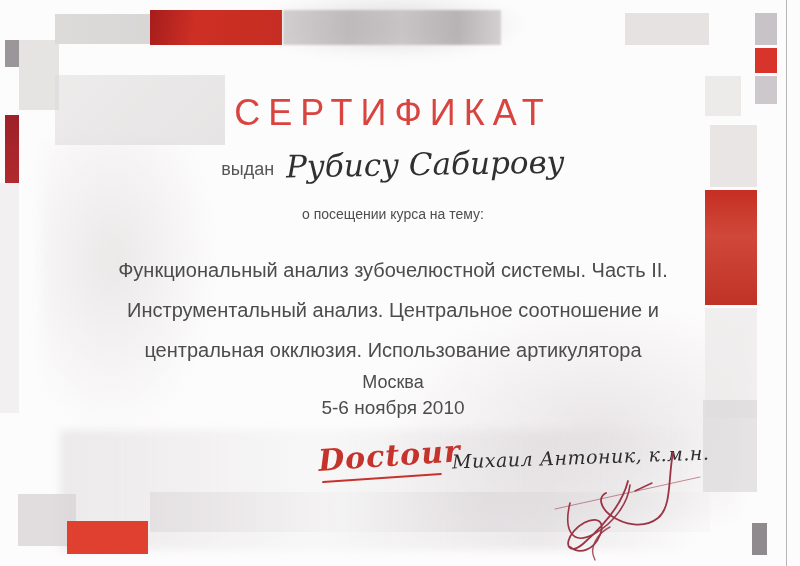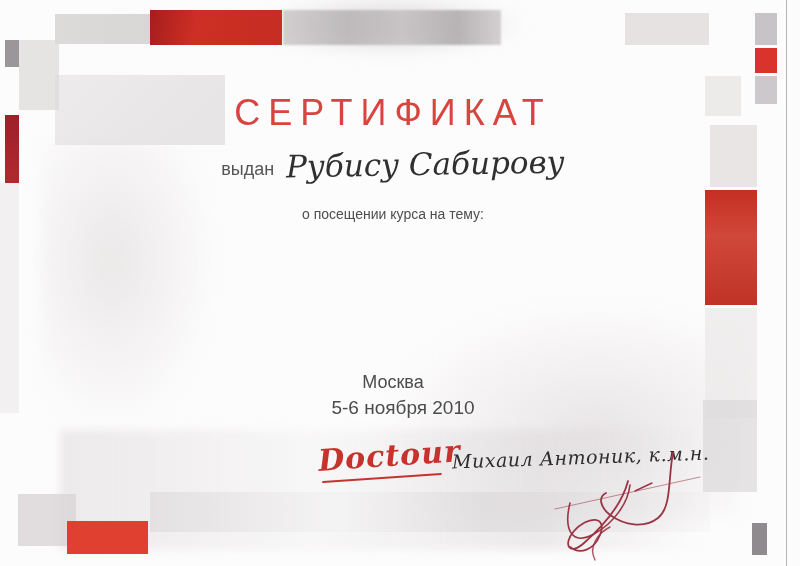--- a/index.html
+++ b/index.html
@@ -49,21 +49,21 @@
     display:flex;justify-content:center;align-items:baseline;gap:12px;
   }
   .issued-label{font-size:18px;color:#565656;}
   .recipient{
     font-family:"DejaVu Serif", serif;font-style:italic;
     font-size:31px;color:#303030;transform:rotate(-1deg);
   }
   .subtitle{position:absolute;left:0;top:206px;width:786px;text-align:center;font-size:14px;color:#4e4e4e;}
   .course{position:absolute;left:0;top:250px;width:786px;text-align:center;font-size:20px;color:#4c4c4c;line-height:40px;}
   .city{position:absolute;left:0;top:372px;width:786px;text-align:center;font-size:18px;color:#4c4c4c;}
-  .date{position:absolute;left:10px;top:397px;width:786px;text-align:center;font-size:19px;color:#4c4c4c;}
+  .date{position:absolute;left:0;top:397px;width:786px;text-align:center;font-size:19px;color:#4c4c4c;}
   .logo-script{
     position:absolute;left:318px;top:438px;
     font-family:"DejaVu Serif", serif;font-style:italic;font-weight:bold;
     font-size:30px;color:#c5342c;transform:rotate(-4deg);letter-spacing:1px;
   }
   .logo-underline{position:absolute;left:322px;top:477px;width:120px;height:2px;background:#c5342c;transform:rotate(-4deg);border-radius:2px;}
   .signer{
     position:absolute;left:452px;top:446px;
     font-family:"DejaVu Serif", serif;font-style:italic;
     font-size:19px;color:#2d2d2d;transform:rotate(-2deg);letter-spacing:.5px;
@@ -105,20 +105,25 @@
 
   <div class="cert-title">СЕРТИФИКАТ</div>
 
   <div class="issued-row">
     <span class="issued-label">выдан</span>
     <span class="recipient">Рубису Сабирову</span>
   </div>
 
   <div class="subtitle">о посещении курса на тему:</div>
 
+  <div class="course">
+    <div>Функциональный анализ зубочелюстной системы. Часть II.</div>
+    <div>Инструментальный анализ. Центральное соотношение и</div>
+    <div>центральная окклюзия. Использование артикулятора</div>
+  </div>
 
   <div class="city">Москва</div>
   <div class="date">5-6 ноября 2010</div>
 
   <div class="logo-script">Doctour</div>
   <div class="logo-underline"></div>
   <div class="signer">Михаил Антоник, к.м.н.</div>
 
   <svg class="signature-svg" width="180" height="150" viewBox="0 0 180 150">
     <g fill="none" stroke="#9b3545" stroke-linecap="round">

